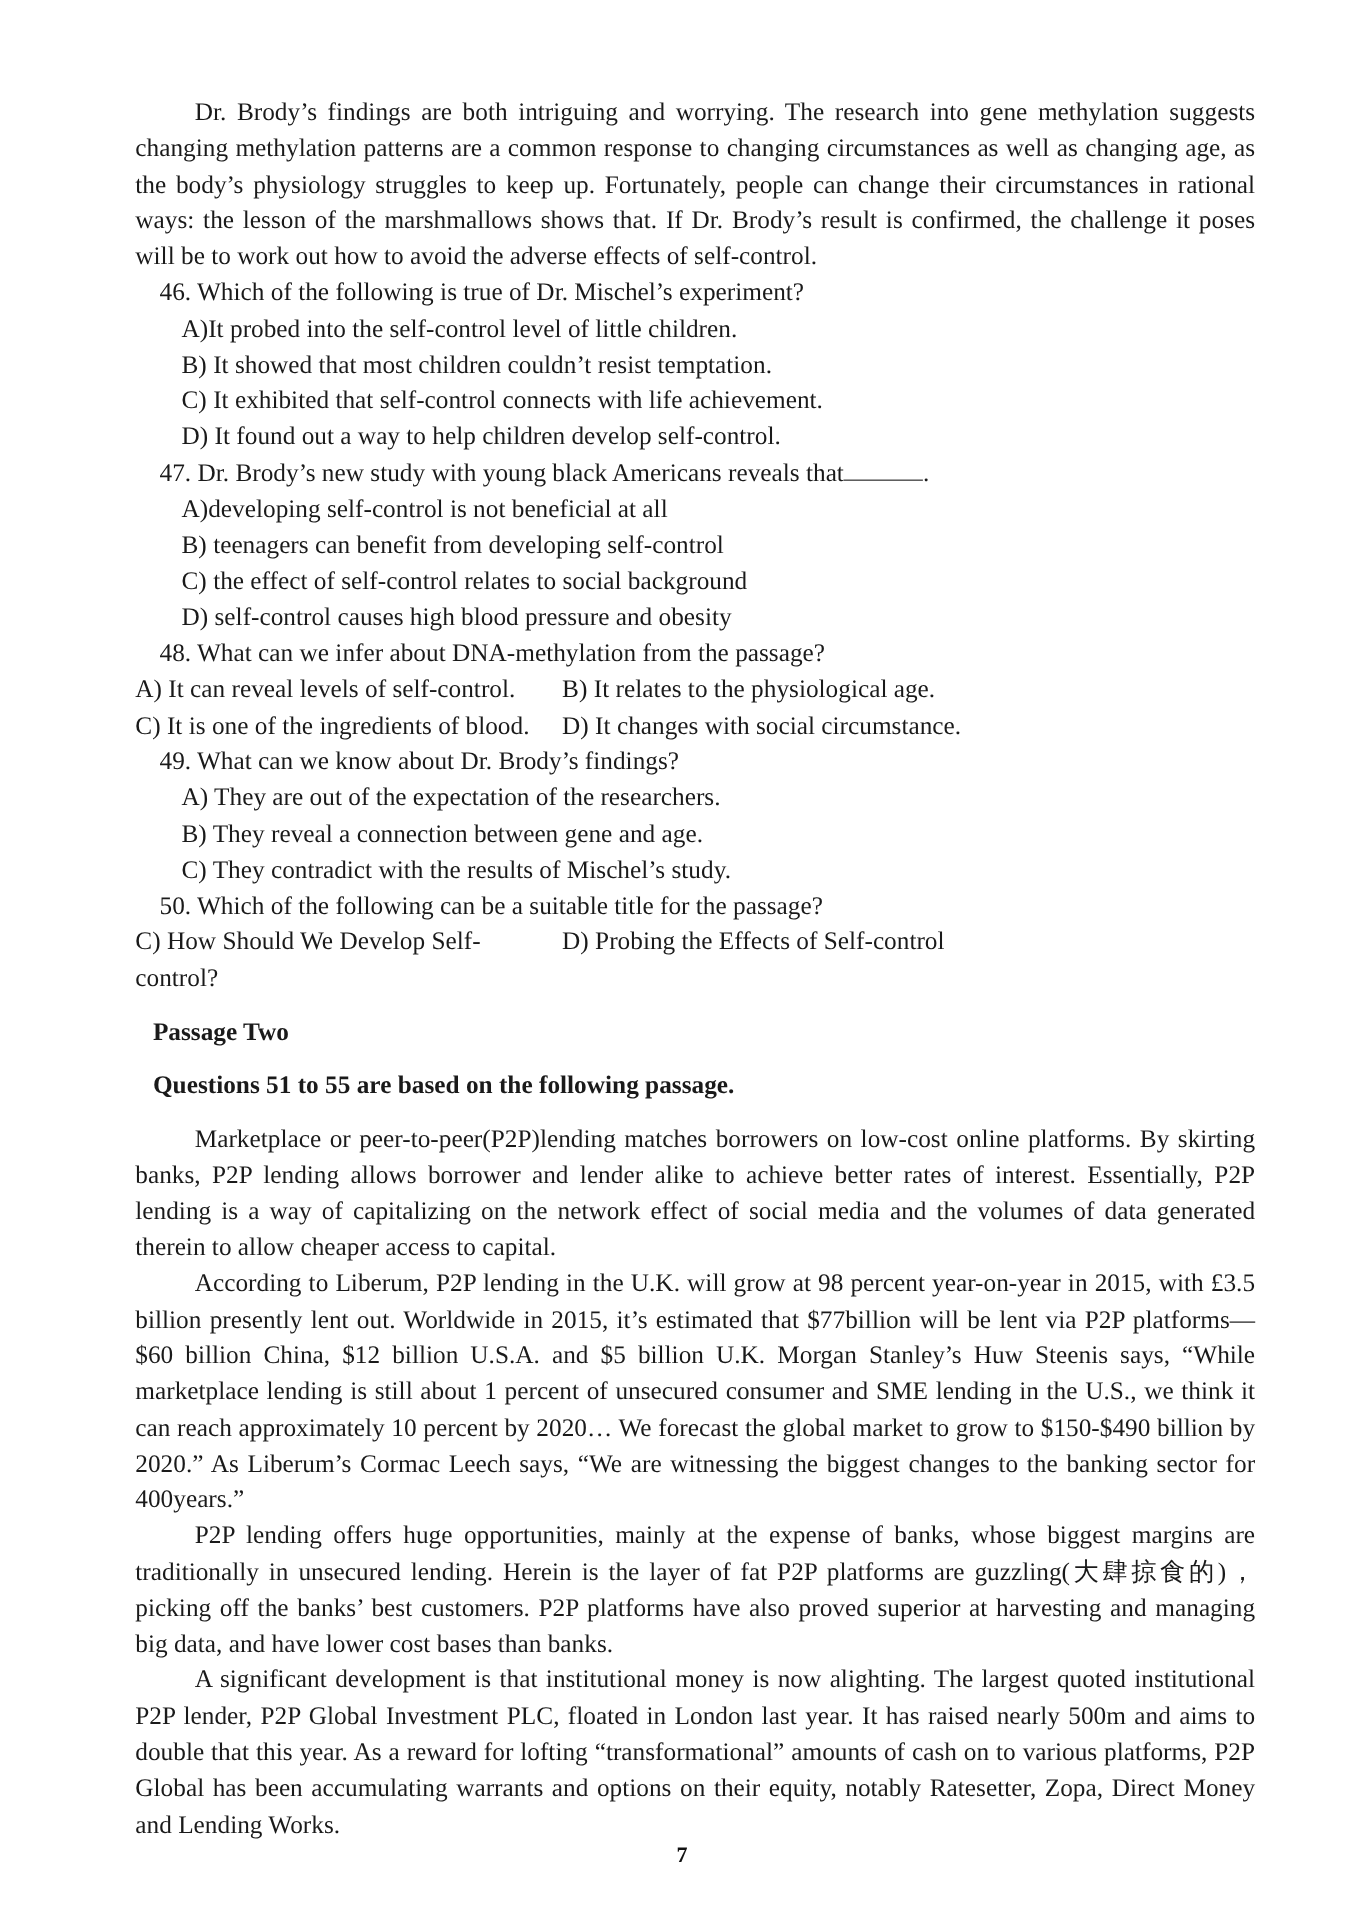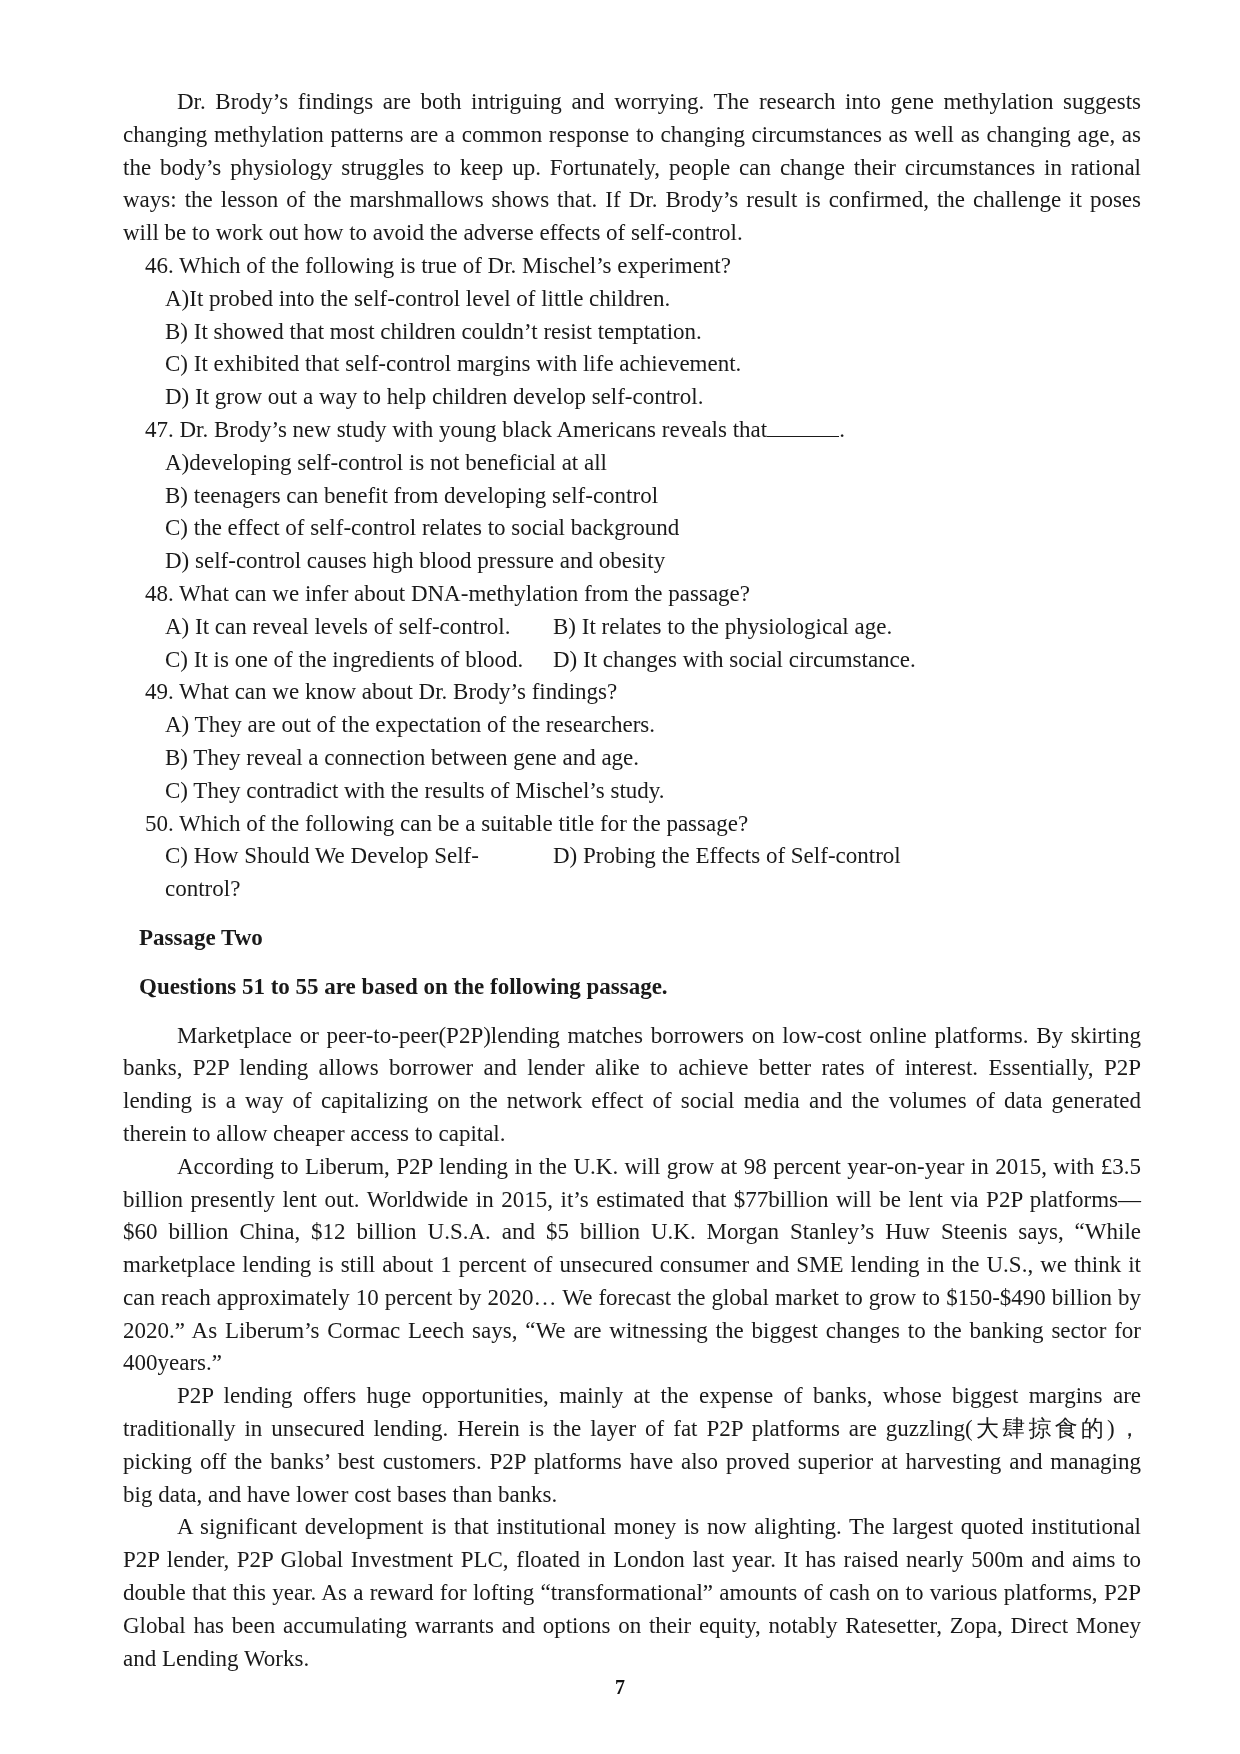--- a/index.html
+++ b/index.html
@@ -5,43 +5,43 @@
   html, body { margin: 0; padding: 0; background: #ffffff; }
   body { width: 1240px; height: 1754px; position: relative; overflow: hidden; }
   .page {
     position: absolute; left: 123px; top: 86px; width: 1018px;
     font-family: "Liberation Serif", "DejaVu Serif", serif;
     font-size: 23px; line-height: 32.8px; color: #1a1a1a;
   }
   .para { text-align: justify; text-indent: 54px; margin: 0; }
   .q { margin: 0 0 0 22px; }
   .opt { margin: 0 0 0 42px; }
-  .opt-row { display: flex; margin-left: 42px; }
+  .opt-row { display: flex; }
   .opt-row .cell { width: 388px; }
   .opt-row .cell2 { flex: 1; }
   .bold { font-weight: bold; margin: 16px; }
   .blank { display: inline-block; width: 72px; border-bottom: 1px solid #1a1a1a; height: 20px; vertical-align: baseline; }
   .page-num {
     position: absolute; top: 1676px; left: 0; width: 1240px; text-align: center;
     font-family: "Liberation Serif", "DejaVu Serif", serif; font-weight: bold; font-size: 20px; color: #111;
   }
 </style>
 </head>
 <body>
 
 <div class="page">
 
   <p class="para">Dr. Brody’s findings are both intriguing and worrying. The research into gene methylation suggests changing methylation patterns are a common response to changing circumstances as well as changing age, as the body’s physiology struggles to keep up. Fortunately, people can change their circumstances in rational ways: the lesson of the marshmallows shows that. If Dr. Brody’s result is confirmed, the challenge it poses will be to work out how to avoid the adverse effects of self-control.</p>
 
   <div>
     <p class="q">46. Which of the following is true of Dr. Mischel’s experiment?</p>
     <p class="opt">A)It probed into the self-control level of little children.</p>
     <p class="opt">B) It showed that most children couldn’t resist temptation.</p>
-    <p class="opt">C) It exhibited that self-control margins with life achievement.</p>
-    <p class="opt">D) It grow out a way to help children develop self-control.</p>
+    <p class="opt">C) It exhibited that self-control connects with life achievement.</p>
+    <p class="opt">D) It found out a way to help children develop self-control.</p>
   </div>
 
   <div>
     <p class="q"><span>47. Dr. Brody’s new study with young black Americans reveals that</span><span class="blank"></span><span>.</span></p>
     <p class="opt">A)developing self-control is not beneficial at all</p>
     <p class="opt">B) teenagers can benefit from developing self-control</p>
     <p class="opt">C) the effect of self-control relates to social background</p>
     <p class="opt">D) self-control causes high blood pressure and obesity</p>
   </div>
 

